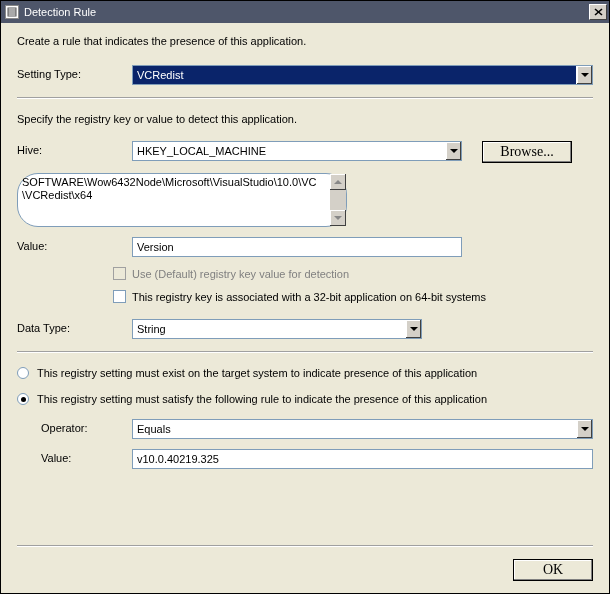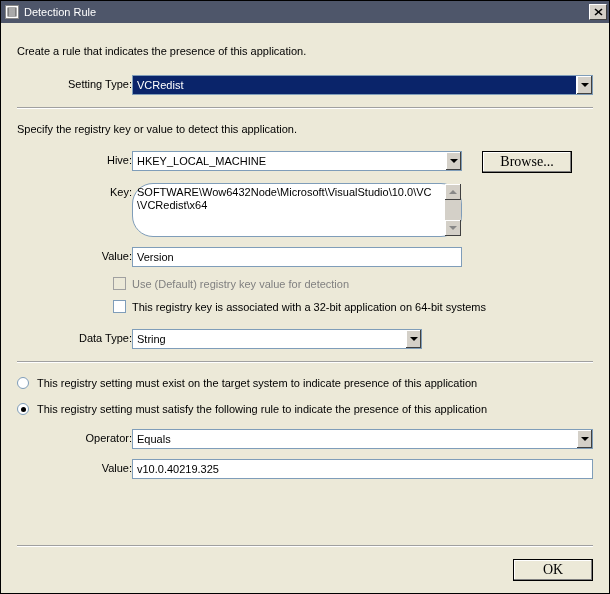--- a/index.html
+++ b/index.html
@@ -43,31 +43,30 @@
     border-bottom-color: #404040;
     display: flex;
     align-items: center;
     justify-content: center;
     font-family: Arial;
     font-weight: bold;
     font-size: 11px;
     color: #000;
   }
   .content {
-    padding: 22px 16px 0 16px;
+    padding: 12px 16px 0 16px;
   }
   .row {
     display: flex;
     align-items: flex-start;
     margin-bottom: 10px;
   }
   .label {
     width: 115px;
     padding-top: 3px;
-    text-align: right;
   }
   .field { flex: 1; }
   .select-highlighted {
     background: #0a246a;
     color: #fff;
     border: 1px solid #7f9db9;
     height: 20px;
     width: 100%;
     display: flex;
     align-items: center;
@@ -281,21 +280,20 @@
     <div class="select-normal">
       <span>HKEY_LOCAL_MACHINE</span>
       <div class="dd-arrow"></div>
     </div>
     <div class="btn browse-btn">
       <span>Browse...</span>
     </div>
   </div>
 
   <div class="row key-row">
-    <div class="label">Key:</div>
     <div class="textarea">
       <span style="display:block;padding-right:18px;">SOFTWARE\Wow6432Node\Microsoft\VisualStudio\10.0\VC\VCRedist\x64</span>
       <div class="scroll">
         <div class="scroll-btn up"></div>
         <div class="scroll-btn down"></div>
       </div>
     </div>
   </div>
 
   <div class="row value-row">

